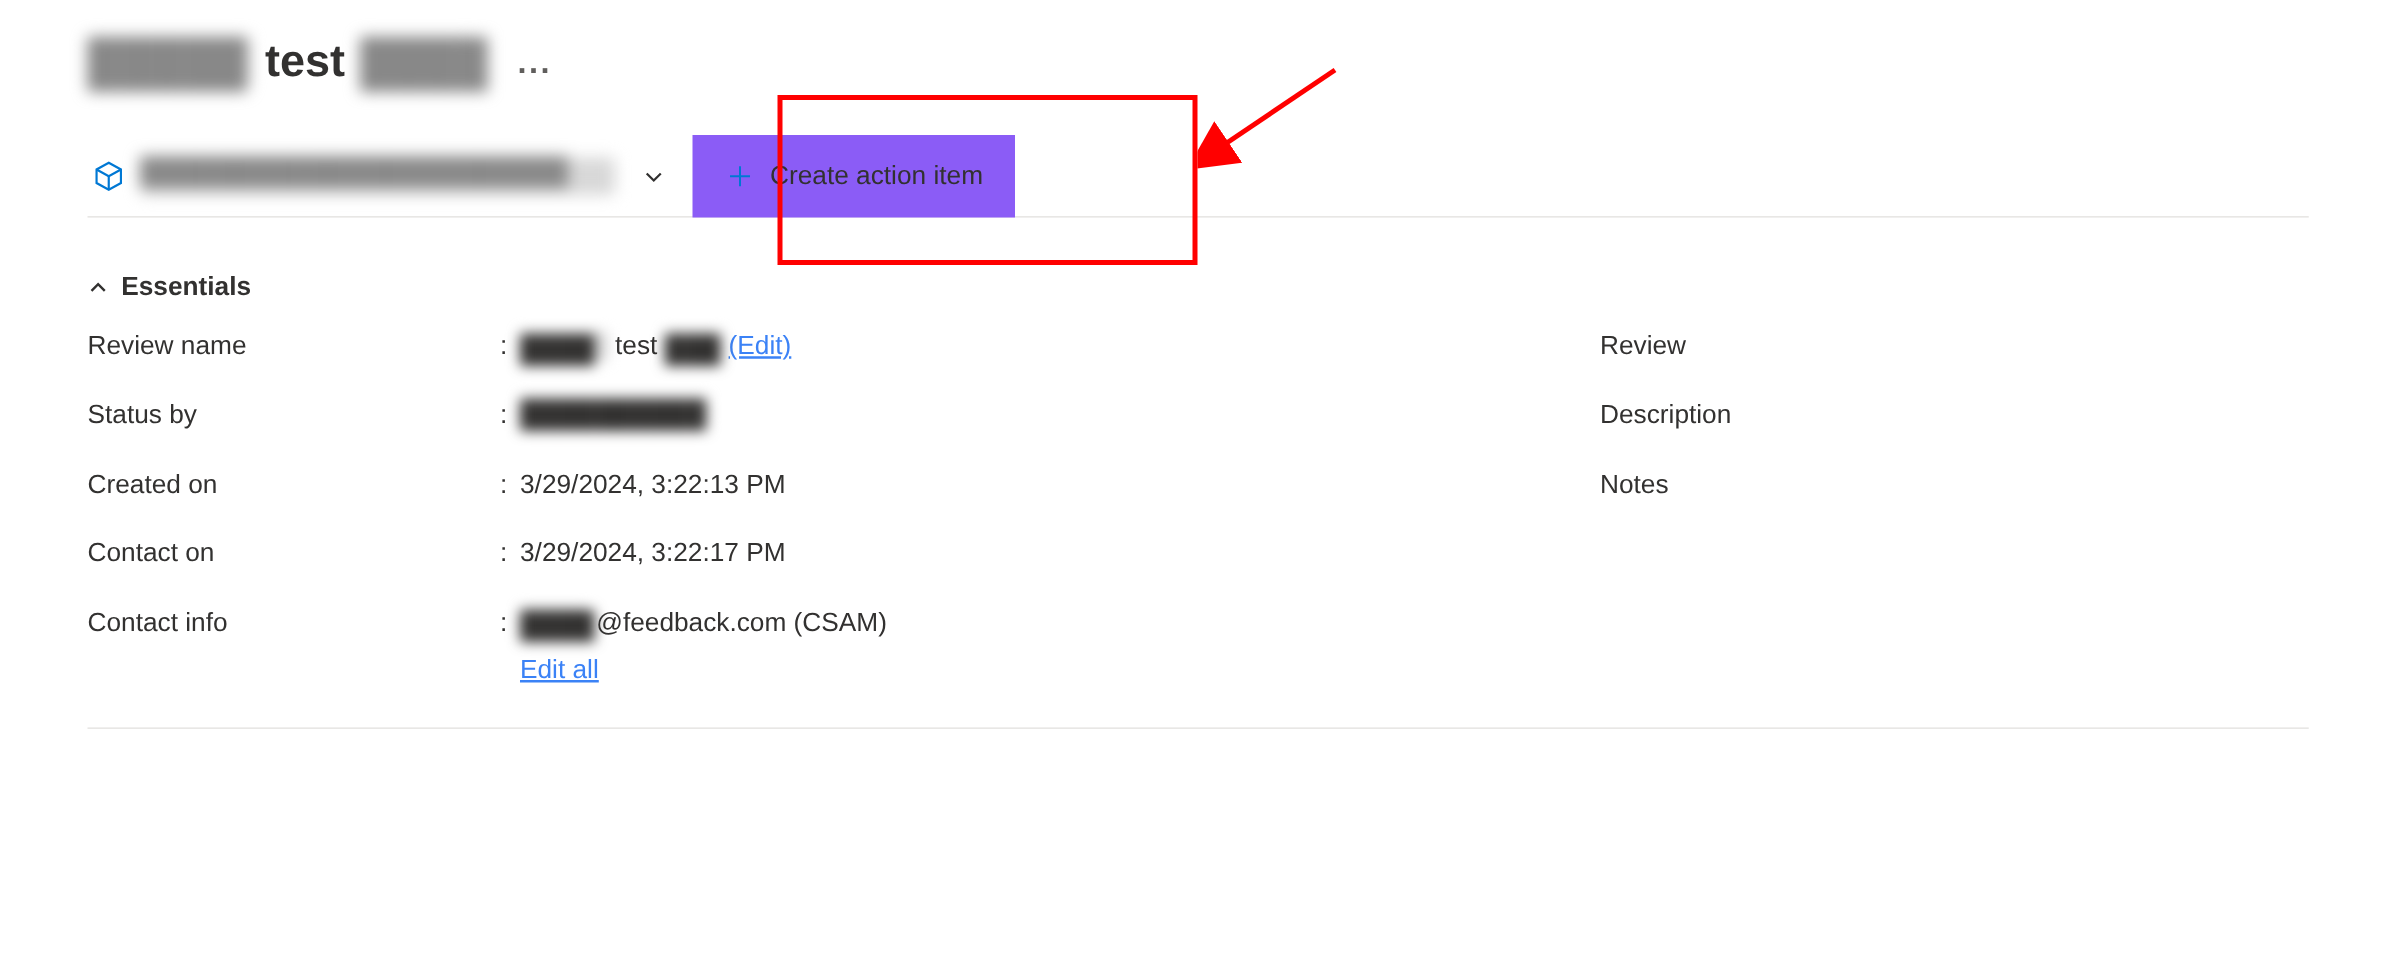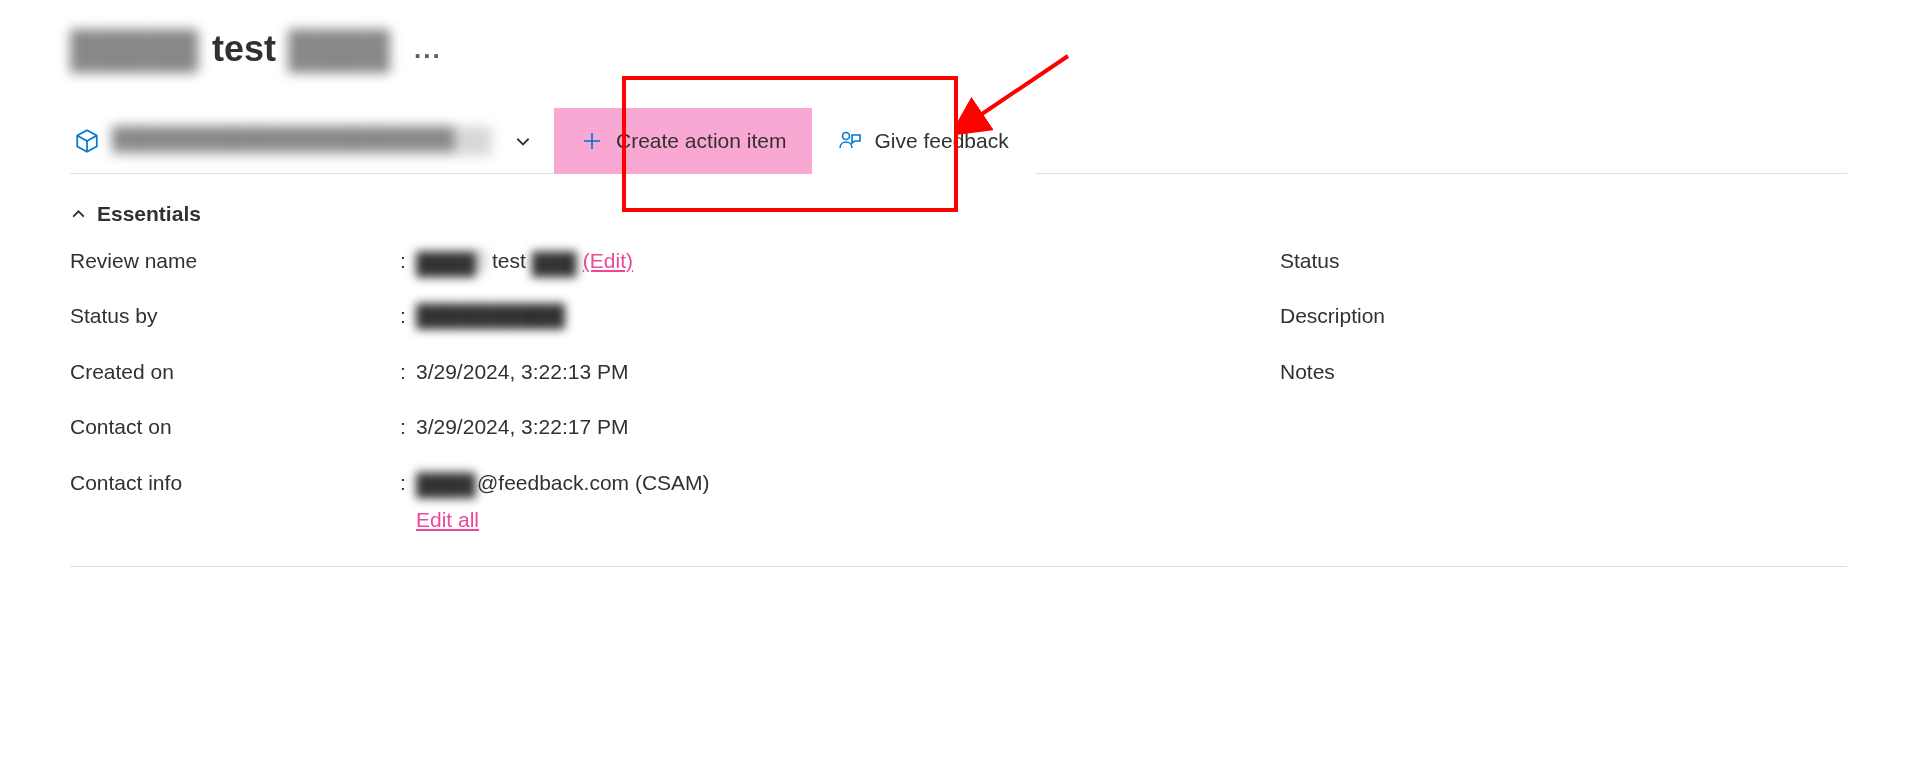--- a/index.html
+++ b/index.html
@@ -104,21 +104,21 @@
       border: 4px solid #ff0000;
       pointer-events: none;
       z-index: 10;
     }
     .arrow-annotation {
       position: absolute;
       pointer-events: none;
       z-index: 11;
     }
     .essentials-section {
-      margin-top: 28px;
+      margin-top: 44px;
     }
     .essentials-header {
       display: inline-flex;
       align-items: center;
       gap: 10px;
       cursor: pointer;
       font-size: 21px;
       font-weight: 600;
       color: #323130;
       margin-bottom: 20px;
@@ -168,21 +168,21 @@
       gap: 6px;
     }
     .blur-sm {
       filter: blur(5px);
       background: #d8d8d8;
       border-radius: 3px;
       display: inline-block;
       height: 24px;
     }
     .link {
-      color: #ec4899;
+      color: #3b82f6;
       text-decoration: underline;
       cursor: pointer;
     }
     .bottom-border {
       border-bottom: 1px solid #e1dfdd;
       margin-top: 6px;
     }
   </style>
 </head>
 <body>
@@ -204,36 +204,28 @@
       <path d="M12 12 L12 22"></path>
     </svg>
     <span class="dropdown-text">
       <span class="blur">███████████████████████</span>
     </span>
     <svg class="chevron-icon" viewBox="0 0 16 16" width="18" height="18" fill="none" stroke="#323130" stroke-width="1.6">
       <path d="M3 6 L8 11 L13 6"></path>
     </svg>
   </div>
 
-  <button class="cmd-button" style="background:#f9a8d4">
+  <button class="cmd-button" style="background:#8b5cf6">
     <svg class="icon" viewBox="0 0 24 24" fill="none" stroke="currentColor" stroke-width="1.6">
       <line x1="12" y1="4" x2="12" y2="20"></line>
       <line x1="4" y1="12" x2="20" y2="12"></line>
     </svg>
     <span>Create action item</span>
   </button>
 
-  <button class="cmd-button">
-    <svg class="icon" viewBox="0 0 24 24" fill="none" stroke="currentColor" stroke-width="1.6">
-      <circle cx="8" cy="7" r="3.5"></circle>
-      <path d="M2 19 C2 15 5 13 8 13 C11 13 14 15 14 19"></path>
-      <path d="M14 6 L22 6 L22 12 L17 12 L14 14 Z"></path>
-    </svg>
-    <span>Give feedback</span>
-  </button>
 
   <div class="highlight-box" style="left:552px;top:-32px;width:336px;height:136px"></div>
   <svg class="arrow-annotation" style="left:888px;top:-60px;width:120px;height:90px" viewBox="0 0 120 90">
     <defs>
       <marker id="ah" markerWidth="10" markerHeight="10" refX="2" refY="5" orient="auto">
         <path d="M0 0 L10 5 L0 10 Z" fill="#ff0000"></path>
       </marker>
     </defs>
     <line x1="110" y1="8" x2="18" y2="70" stroke="#ff0000" stroke-width="4" marker-end="url(#ah)"></line>
   </svg>
@@ -293,21 +285,21 @@
             <span>@feedback.com (CSAM)</span>
           </div>
           <a class="link">Edit all</a>
         </div>
       </div>
 
     </div>
 
     <div class="essentials-col right">
       <div class="essentials-row">
-        <div class="ess-label">Status</div>
+        <div class="ess-label">Review</div>
       </div>
       <div class="essentials-row">
         <div class="ess-label">Description</div>
       </div>
       <div class="essentials-row">
         <div class="ess-label">Notes</div>
       </div>
     </div>
   </div>
 

